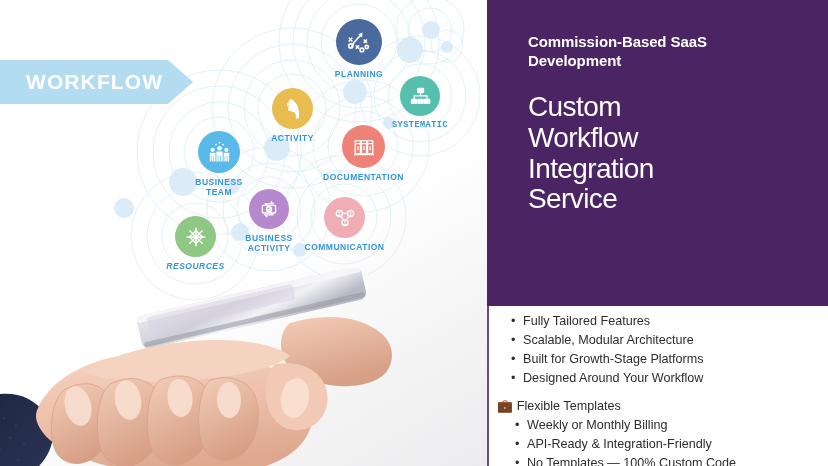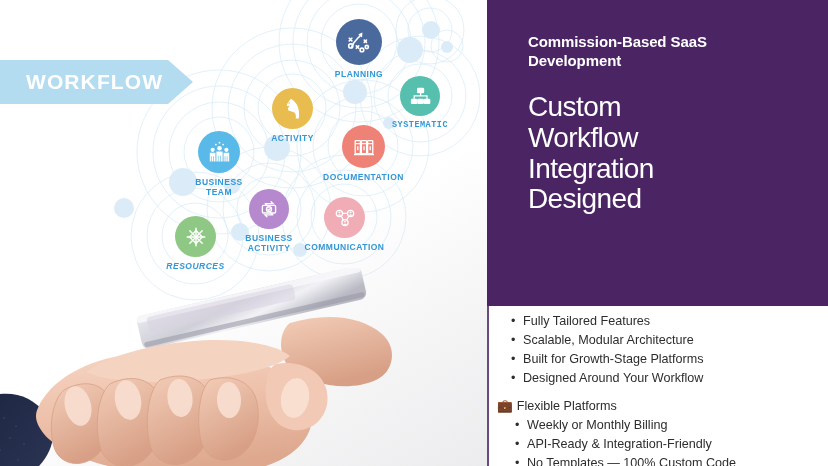--- a/index.html
+++ b/index.html
@@ -380,21 +380,21 @@
 
   <div id="right-panel">
 
     <div id="purple-hero">
       <div id="eyebrow">Commission-Based SaaS Development</div>
 
       <div id="hero-title">
         <span>Custom</span>
         <span>Workflow</span>
         <span>Integration</span>
-        <span>Designed</span>
+        <span>Service</span>
       </div>
     </div>
 
     <div id="divider-line"></div>
 
     <div id="white-body">
 
       <div class="bullet-group" id="group-primary">
         <div class="bullet-row">
           <span class="bullet-dot">•</span>
@@ -410,21 +410,21 @@
         </div>
         <div class="bullet-row">
           <span class="bullet-dot">•</span>
           <span class="bullet-text">Designed Around Your Workflow</span>
         </div>
       </div>
 
       <div class="bullet-group" id="group-secondary">
         <div class="group-heading">
           <span class="emoji">💼</span>
-          <span>Flexible Platforms</span>
+          <span>Flexible Templates</span>
         </div>
         <div class="bullet-row">
           <span class="bullet-dot">•</span>
           <span class="bullet-text">Weekly or Monthly Billing</span>
         </div>
         <div class="bullet-row">
           <span class="bullet-dot">•</span>
           <span class="bullet-text">API-Ready &amp; Integration-Friendly</span>
         </div>
         <div class="bullet-row">

